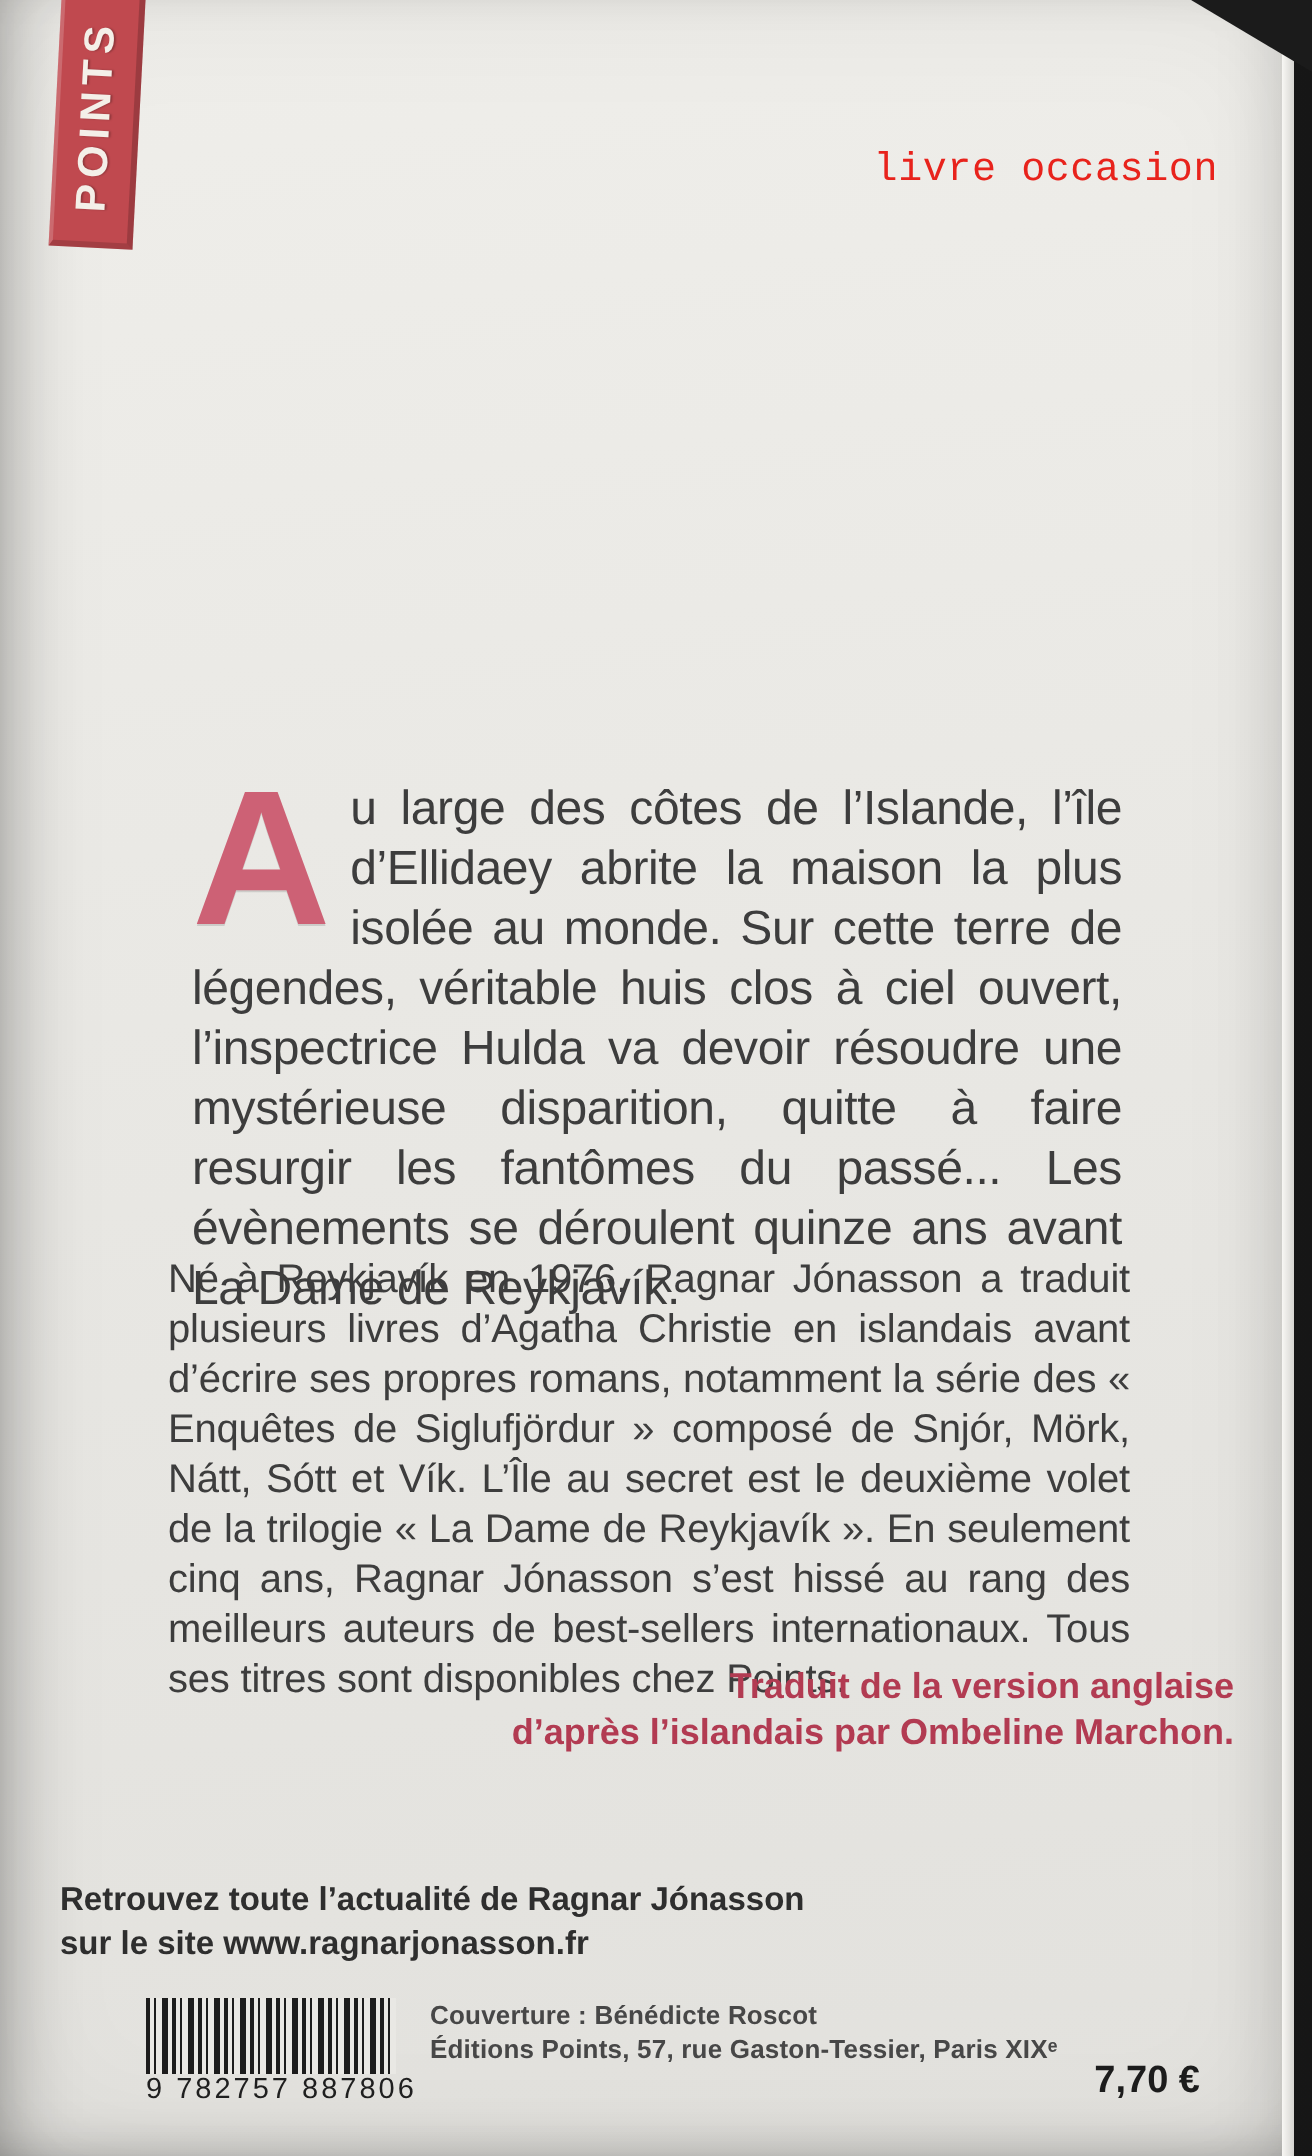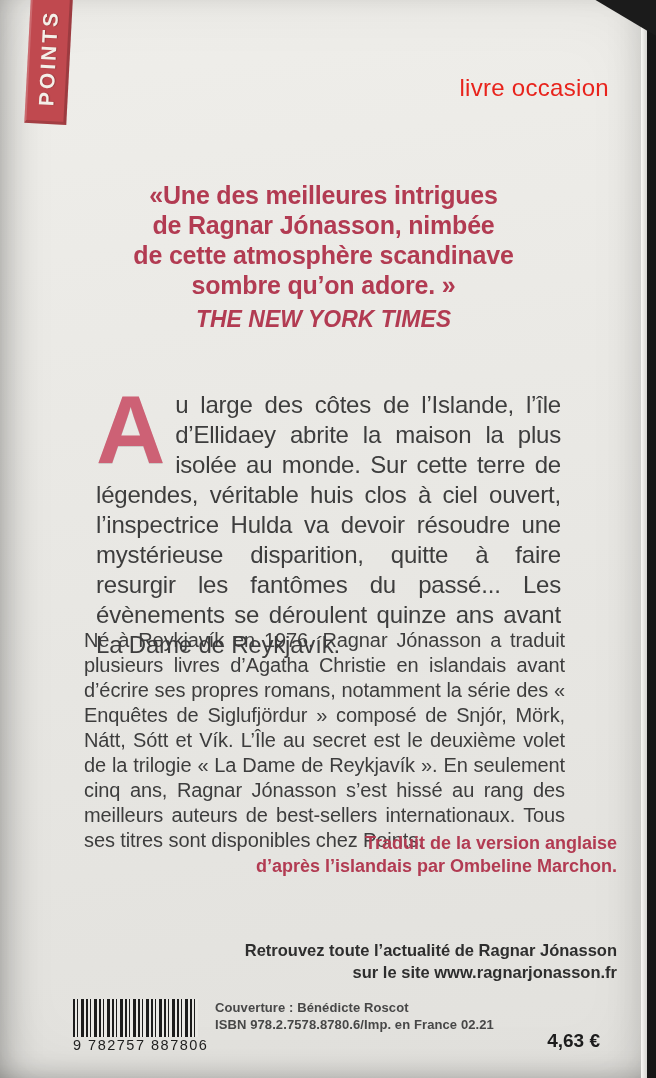--- a/index.html
+++ b/index.html
@@ -30,21 +30,21 @@
     background:var(--brand-red);transform:rotate(3deg);transform-origin:50% 0;
     border-left:2px solid rgba(255,255,255,0.18);
     border-right:3px solid rgba(0,0,0,0.18);
     border-bottom:3px solid rgba(0,0,0,0.15);
     display:flex;align-items:center;justify-content:center;}
   .spine-text{writing-mode:vertical-rl;transform:rotate(180deg);
     color:#f4efe8;font-weight:700;font-size:21px;letter-spacing:3px;
     text-shadow:0 1px 1px rgba(0,0,0,0.25);}
   
   .secondhand{position:absolute;top:74px;left:12px;right:38px;text-align:right;
-    color:var(--secondhand-red);font-size:24px;letter-spacing:0.3px;}
+    color:var(--secondhand-red);font-size:20px;letter-spacing:0.3px;font-family:Liberation Mono, monospace;}
   
   .quote{position:absolute;top:180px;left:30px;right:30px;text-align:center;
     color:var(--accent-crimson);}
   .quote-text{font-weight:700;font-size:25px;line-height:30px;letter-spacing:-0.2px;}
   .quote-source{margin-top:6px;font-weight:700;font-style:italic;font-size:23px;}
   
   .synopsis{position:absolute;top:390px;left:96px;right:86px;margin:0;
     color:var(--ink);font-size:24px;line-height:30px;text-align:justify;
     letter-spacing:-0.2px;}
   .dropcap{float:left;font-size:96px;line-height:74px;height:84px;
@@ -52,21 +52,21 @@
     text-shadow:0 1px 0 rgba(0,0,0,0.12);}
   
   .bio{position:absolute;top:628px;left:84px;right:82px;margin:0;
     color:var(--ink);font-size:20px;line-height:25px;text-align:justify;
     letter-spacing:-0.1px;}
   .it{}
   
   .translator{position:absolute;top:832px;left:30px;right:30px;text-align:right;
     color:var(--accent-crimson);font-weight:700;font-size:18px;line-height:23px;}
   
-  .website{position:absolute;top:939px;left:30px;right:30px;text-align:right;
+  .website{position:absolute;top:939px;left:30px;right:30px;text-align:left;
     color:#2e2e2e;font-weight:700;font-size:16.5px;line-height:22px;}
   
   .footer{position:absolute;left:0;right:0;top:997px;height:70px;}
   .barcode{position:absolute;left:73px;top:2px;width:125px;}
   .bars{height:38px;
     background:repeating-linear-gradient(90deg,
       #1c1c1c 0 2px,var(--cover-bg) 2px 4px,
       #1c1c1c 4px 5px,var(--cover-bg) 5px 8px,
       #1c1c1c 8px 11px,var(--cover-bg) 11px 13px);}
   .digits{margin-top:0px;text-align:center;color:#1f1f1f;font-size:14.5px;
@@ -81,42 +81,38 @@
 
 <div class="photo">
   <div class="book">
 
     <div class="spine-banner">
       <span class="spine-text">POINTS</span>
     </div>
 
     <div class="secondhand">livre occasion</div>
 
-    <div class="quote">
-      <div class="quote-text">«Une des meilleures intrigues<br>de Ragnar Jónasson, nimbée<br>de cette atmosphère scandinave<br>sombre qu’on adore. »</div>
-      <div class="quote-source">THE NEW YORK TIMES</div>
-    </div>
 
     <p class="synopsis"><span class="dropcap">A</span><span><span>u large des côtes de l’Islande, l’île d’Ellidaey abrite la maison la plus isolée au monde. Sur cette terre de légendes, véritable huis clos à ciel ouvert, l’inspectrice Hulda va devoir résoudre une mystérieuse disparition, quitte à faire resurgir les fantômes du passé... Les évènements se déroulent quinze ans avant </span><span class="it">La Dame de Reykjavík</span><span>.</span></span></p>
 
     <p class="bio"><span>Né à Reykjavík en 1976, Ragnar Jónasson a traduit plusieurs livres d’Agatha Christie en islandais avant d’écrire ses propres romans, notamment la série des « Enquêtes de Siglufjördur » composé de </span><span class="it">Snjór</span><span>, </span><span class="it">Mörk</span><span>, </span><span class="it">Nátt</span><span>, </span><span class="it">Sótt</span><span> et </span><span class="it">Vík</span><span>. </span><span class="it">L’Île au secret</span><span> est le deuxième volet de la trilogie « La Dame de Reykjavík ». En seulement cinq ans, Ragnar Jónasson s’est hissé au rang des meilleurs auteurs de best-sellers internationaux. Tous ses titres sont disponibles chez Points.</span></p>
 
     <div class="translator">Traduit de la version anglaise<br>d’après l’islandais par Ombeline Marchon.</div>
 
     <div class="website">Retrouvez toute l’actualité de Ragnar Jónasson<br>sur le site www.ragnarjonasson.fr</div>
 
     <div class="footer">
       <div class="barcode">
         <div class="bars"></div>
         <div class="digits">9 782757 887806</div>
       </div>
       <div class="credits">
         <div>Couverture : Bénédicte Roscot</div>
-        <div>ISBN 978.2.7578.8780.6/Imp. en France 02.21</div>
+        <div>Éditions Points, 57, rue Gaston-Tessier, Paris XIXᵉ</div>
       </div>
-      <div class="price">4,63 €</div>
+      <div class="price">7,70 €</div>
     </div>
 
     <div class="page-edge"></div>
   </div>
 
   <div class="corner-shade"></div>
 </div>
 
 </body></html>

